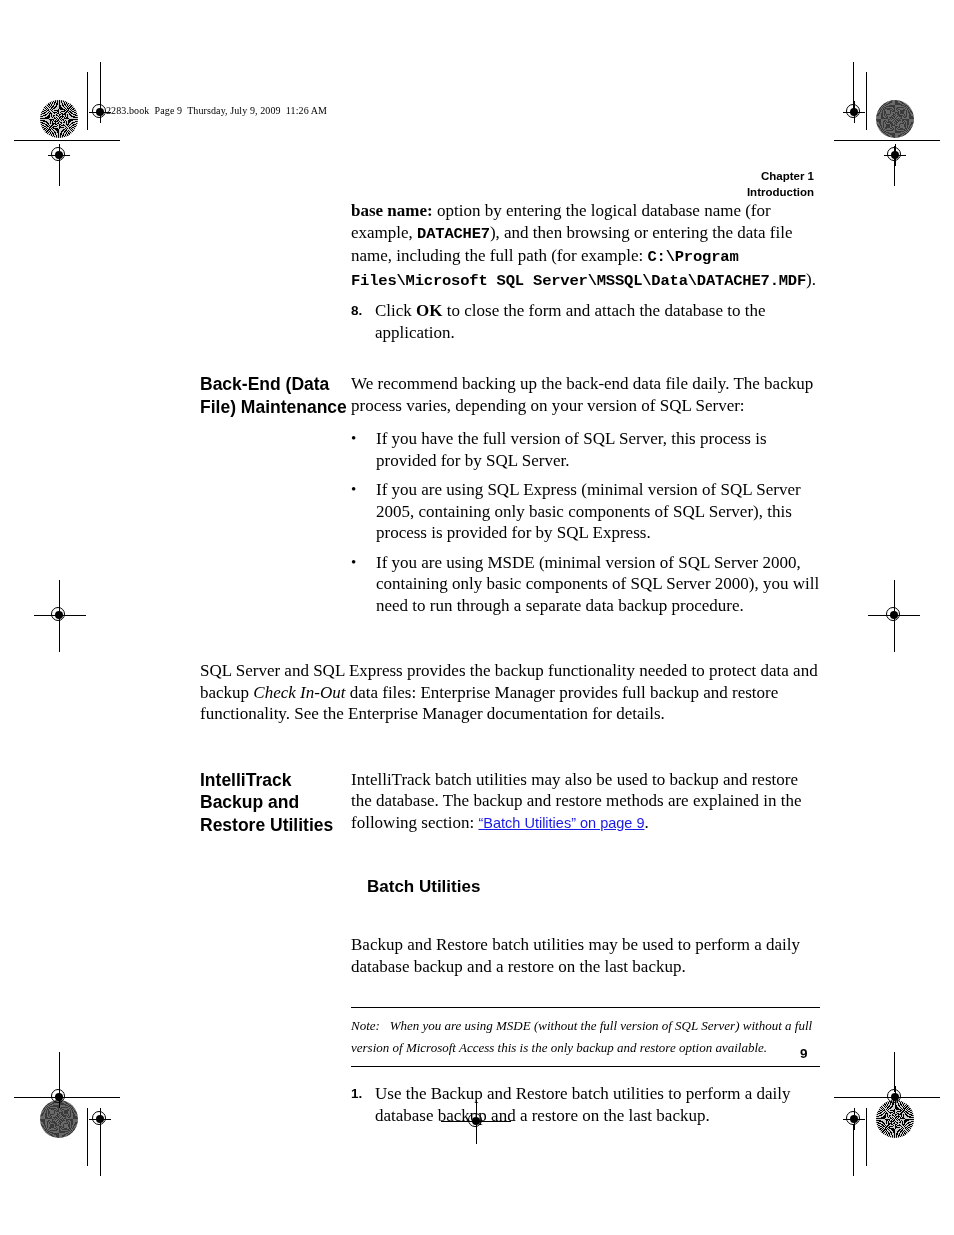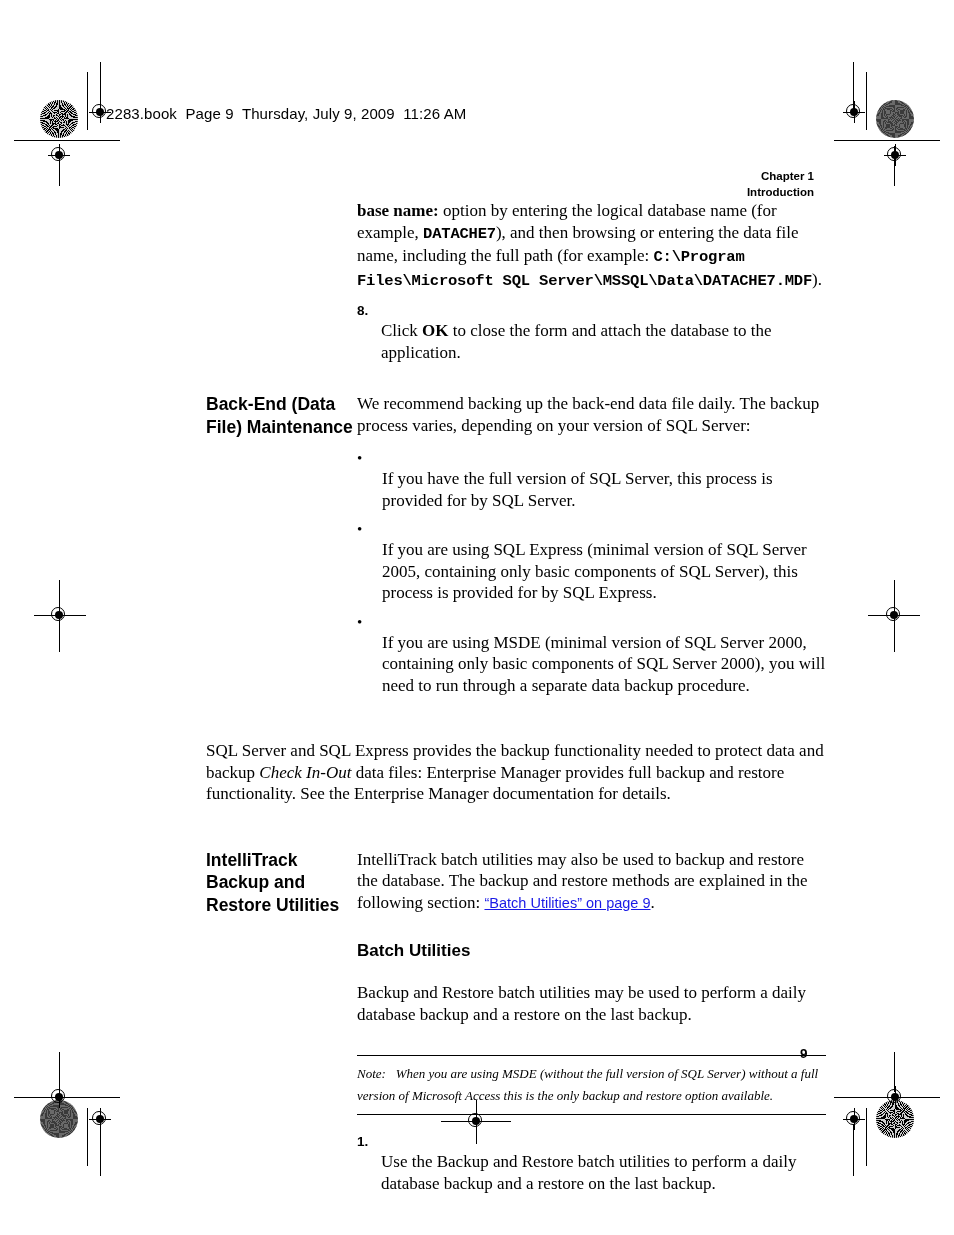--- a/index.html
+++ b/index.html
@@ -66,41 +66,41 @@
     background:
       repeating-conic-gradient(from 0deg at 50% 50%,
         #3a3a3a 0deg 2deg, #6a6a6a 2deg 4deg);
   }
 
   
   .file-header {
     position: absolute;
     left: 106px;
     top: 105px;
-    font-family: Liberation Sans, sans-serif;
-    font-size: 15px;
+    font-family: Liberation Serif, serif;
+    font-size: 10px;
     letter-spacing: 0.1px;
     white-space: pre;
   }
 
   
   .chapter-block {
     position: absolute;
     right: 140px;
     top: 168px;
     text-align: right;
     font-family: "Liberation Sans", sans-serif;
     font-weight: bold;
     font-size: 11.5px;
     line-height: 16px;
   }
 
   .content {
     position: absolute;
-    left: 206px;
+    left: 200px;
     top: 200px;
     width: 620px;
   }
 
   .row {
     display: flex;
     align-items: flex-start;
   }
   .gutter {
     width: 151px;
@@ -142,41 +142,40 @@
   }
   .hang.bulleted .marker {
     width: 25px;
     font-size: 15px;
     line-height: 21.5px;
   }
   .hang .text {
     flex: 1 1 auto;
     font-size: 17px;
     line-height: 21.5px;
-    margin-top: 20px;
   }
 
   .mono {
     font-family: "Liberation Mono", monospace;
     font-weight: bold;
     font-size: 15.5px;
     letter-spacing: -0.2px;
   }
   .b { font-weight: bold; }
   .i { font-style: italic; }
 
   a.xref {
     font-family: "Liberation Sans", sans-serif;
     font-size: 14.5px;
     color: #1a1ae6;
     text-decoration: underline;
   }
 
   h3.subhead {
-    margin: 0;
+    margin: 16px;
     font-family: "Liberation Sans", sans-serif;
     font-weight: bold;
     font-size: 17px;
     line-height: 22px;
   }
 
   .note-box {
     border-top: 1.2px solid #000;
     border-bottom: 1.2px solid #000;
     padding: 7px 0 8px 0;

